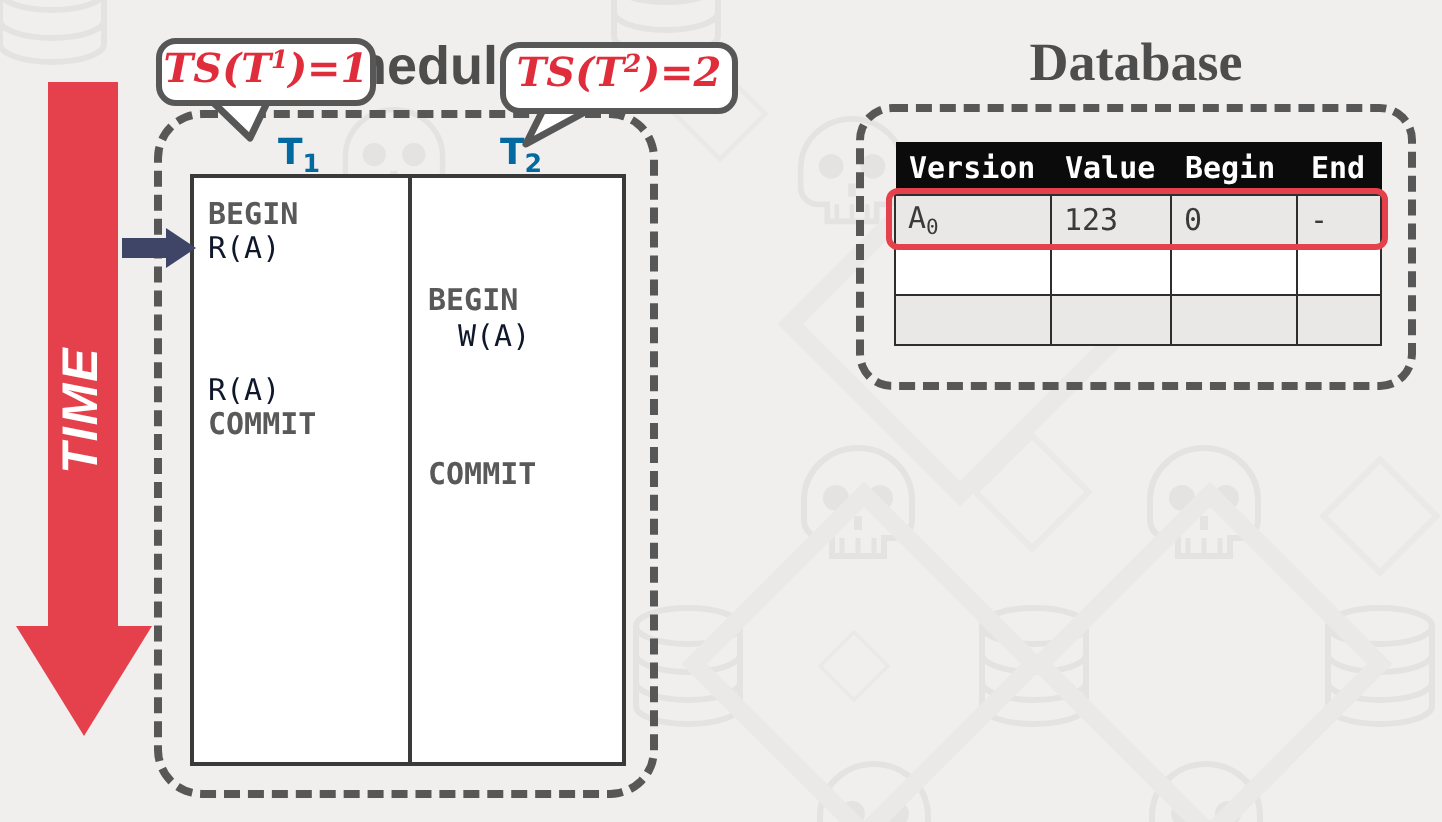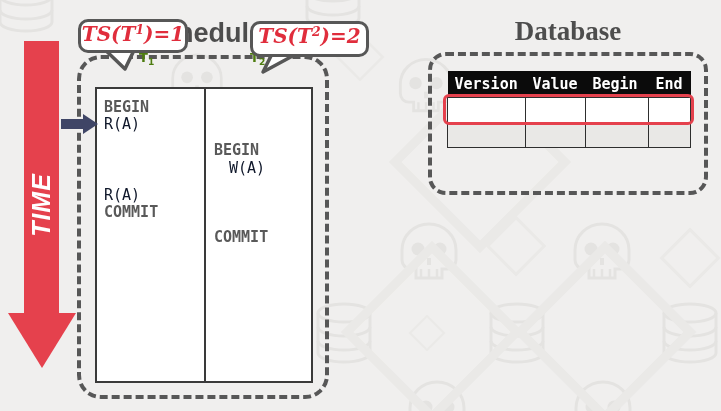--- a/index.html
+++ b/index.html
@@ -23,21 +23,21 @@
     color:#ffffff;font-size:25px;font-weight:bold;font-style:italic;letter-spacing:1px;}
 
   
   #schedule-title{left:140px;top:18px;width:128px;text-align:center;
     font-size:27px;font-weight:bold;color:#4d4d4d;z-index:1;}
   #schedule-box{left:77px;top:55px;width:252px;height:344px;
     border:4px dashed #575757;border-radius:24px;box-sizing:border-box;z-index:2;}
   #schedule-table{left:95px;top:87px;width:218px;height:296px;background:#ffffff;
     border:2px solid #3a3a3a;box-sizing:border-box;z-index:2;}
   #column-divider{left:204px;top:87px;width:2px;height:296px;background:#3a3a3a;z-index:3;}
-  .t-label{top:50px;color:#4d7c0f;font-weight:bold;font-size:13px;z-index:2;
+  .t-label{top:66px;color:#0369a1;font-weight:bold;font-size:18px;z-index:2;
     font-family:"DejaVu Sans",sans-serif;}
   #t1-label{left:139px;}
   #t2-label{left:250px;}
   .sub{font-size:70%;vertical-align:-25%;}
   .op{font-family:"DejaVu Sans Mono",monospace;font-size:15px;color:#0f172a;z-index:3;}
   .op.bold{font-weight:bold;color:#595959;}
   #op-t1-begin{left:104px;top:98px;}
   #op-t1-read1{left:104px;top:115px;}
   #op-t2-begin{left:214px;top:141px;}
   #op-t2-write{left:229px;top:159px;}
@@ -179,20 +179,26 @@
   </colgroup>
   <thead>
     <tr>
       <th>Version</th>
       <th>Value</th>
       <th>Begin</th>
       <th>End</th>
     </tr>
   </thead>
   <tbody>
+    <tr class="shaded">
+      <td><span>A</span><span class="sub">0</span></td>
+      <td>123</td>
+      <td>0</td>
+      <td>-</td>
+    </tr>
     <tr class="plain">
       <td></td>
       <td></td>
       <td></td>
       <td></td>
     </tr>
     <tr class="shaded">
       <td></td>
       <td></td>
       <td></td>

